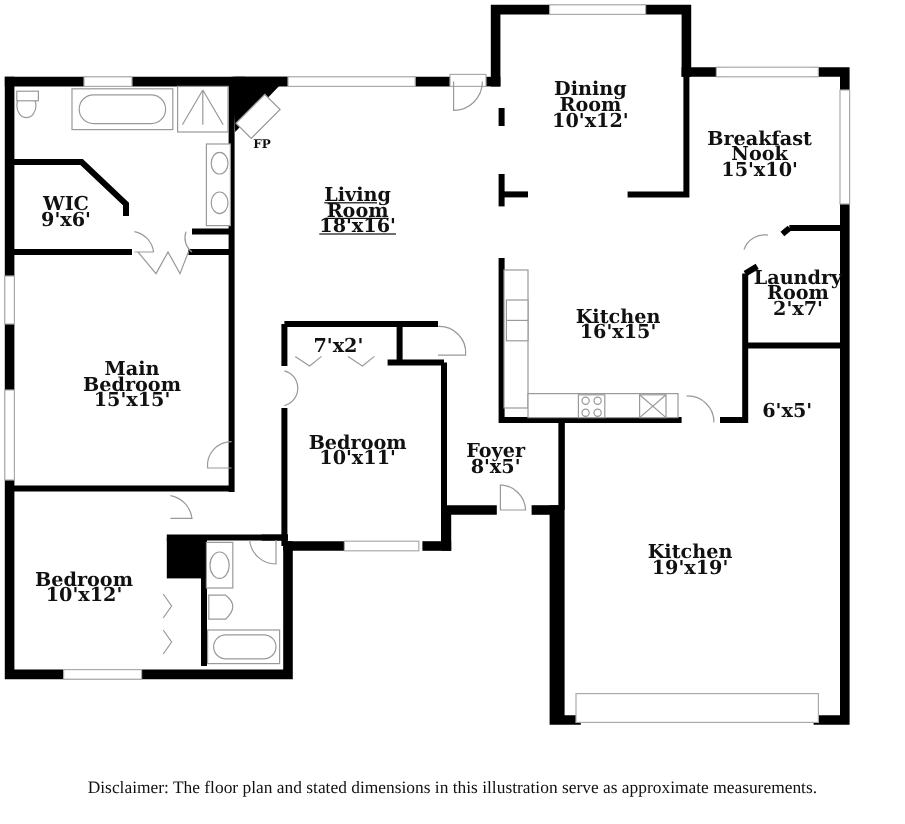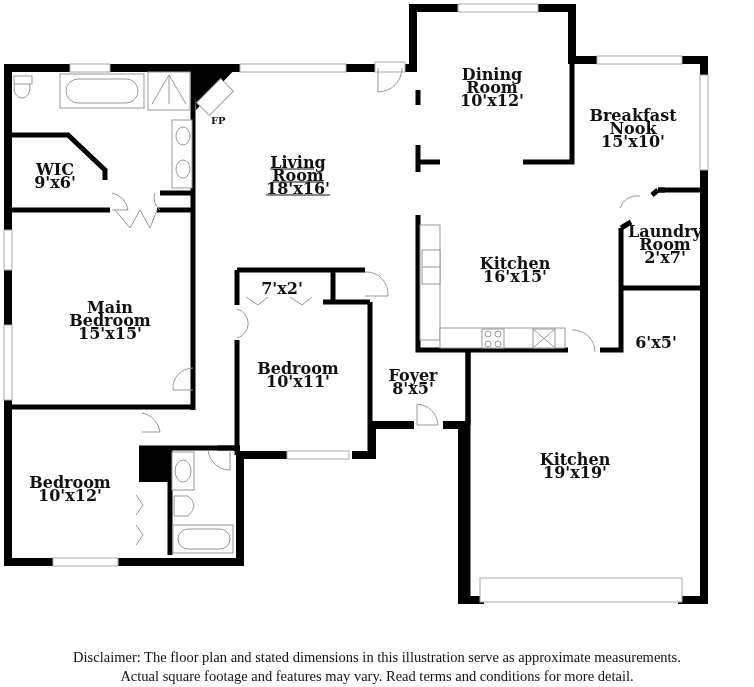--- a/index.html
+++ b/index.html
@@ -199,14 +199,13 @@
 </div>
 <div class="room-label" style="left:70px;top:489px;">
   <div>Bedroom</div>
   <div class="dim">10'x12'</div>
 </div>
 
 <div class="fp-label" style="left:211px;top:96px;margin-top:19px;">FP</div>
 
 <div class="disclaimer">
   <div>Disclaimer: The floor plan and stated dimensions in this illustration serve as approximate measurements.</div>
-  <div>Actual square footage and features may vary. Read terms and conditions for more detail.</div>
 </div>
 
 </body></html>

